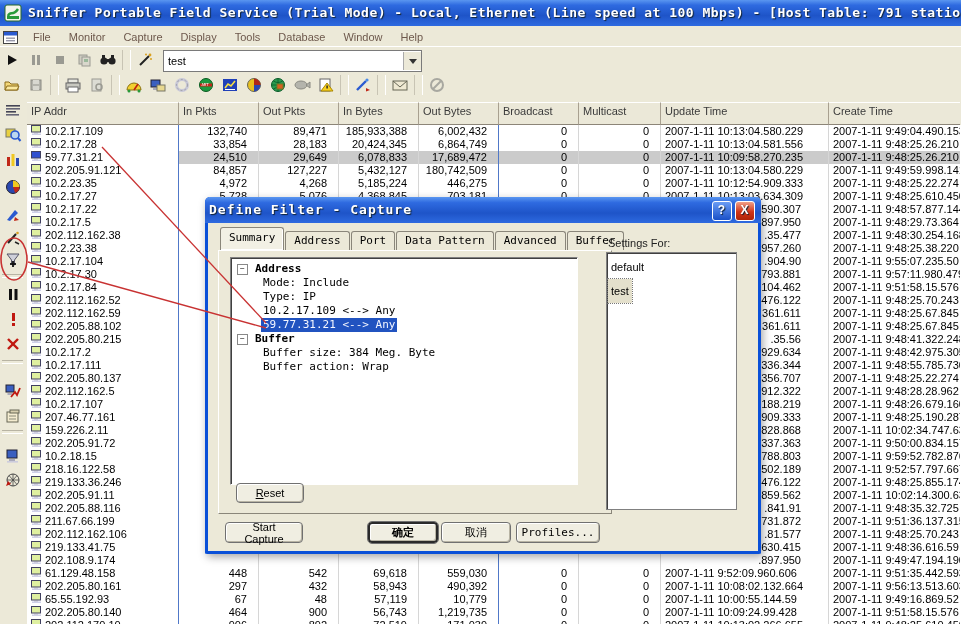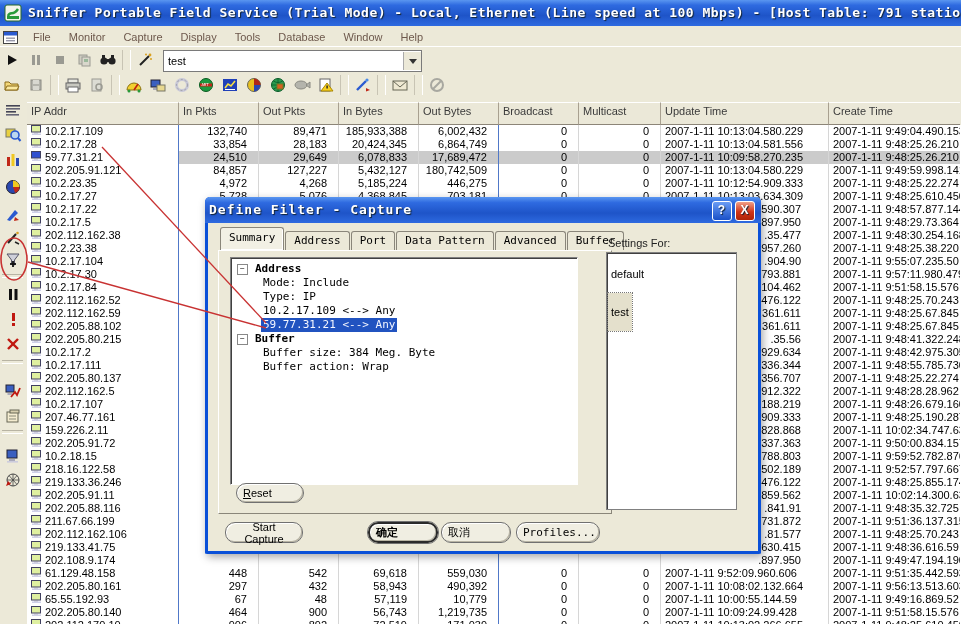--- a/index.html
+++ b/index.html
@@ -83,29 +83,29 @@
     border:1px solid #808080;border-right-color:#fff;border-bottom-color:#fff;
     box-shadow:1px 1px 0 #404040 inset;padding:4px 0 0 4px;box-sizing:border-box;overflow:hidden;}
   .titem{font:11px/14px "DejaVu Sans Mono",monospace;white-space:pre;display:flex;align-items:center;}
   .titem.grp{font-weight:bold;}
   .titem .lbl{padding:0 2px;}
   .titem.selected .lbl{background:#2153c0;color:#f4f6ff;}
   .titem.lvl1{margin-left:26px;}
   .expbox{display:inline-block;width:9px;height:9px;border:1px solid #888;background:#fff;
     font:8px/8px "DejaVu Sans Mono",monospace;text-align:center;color:#333;margin:0 5px 0 2px;}
   .resetbtn{position:absolute;left:28px;top:286px;width:68px;height:20px;}
-  .xpbtn{background:#f0eee2;border:1px solid #707070;border-radius:10px;
+  .xpbtn{background:#f0eee2;border:1px solid #707070;border-radius:4px;
     box-shadow:1px 1px 0 #fff inset,-1px -1px 0 #b8b4a4 inset;
-    font:11px "Liberation Sans",sans-serif;color:#000;display:flex;align-items:center;justify-content:flex-start;}
+    font:11px "Liberation Sans",sans-serif;color:#000;display:flex;align-items:center;justify-content:center;}
   .xpbtn .inner{display:block;}
   .resetbtn .inner::first-letter{text-decoration:underline;}
   .settings-label{position:absolute;left:400px;top:40px;font:11px "Liberation Sans",sans-serif;color:#222;}
   .listbox{position:absolute;left:398px;top:55px;width:131px;height:258px;background:#fff;
     border:1px solid #808080;box-shadow:1px 1px 0 #404040 inset;padding:2px 0;box-sizing:border-box;}
-  .litem{font:11px/14px "Liberation Sans",sans-serif;padding:12px 3px;margin:0 1px;white-space:nowrap;}
+  .litem{font:11px/14px "Liberation Sans",sans-serif;padding:5px 3px;margin:0 1px;white-space:nowrap;}
   .litem.selected{background:#e4e0cc;outline:1px dotted #777;width:max-content;}
   .btnrow{position:absolute;left:0;top:325px;width:100%;height:24px;}
   .bstart{position:absolute;left:17px;width:78px;height:21px;}
   .bok{position:absolute;left:160px;width:70px;height:21px;border:2px solid #2a2a2a;
     outline:1px solid #707070;font-weight:bold;}
   .bcancel{position:absolute;left:233px;width:70px;height:21px;}
   .bprofiles{position:absolute;left:293px;width:84px;height:21px;font-family:"DejaVu Sans Mono",monospace;margin-left:15px;}
   
   .annot{position:absolute;inset:0;z-index:40;pointer-events:none;}
 </style>

